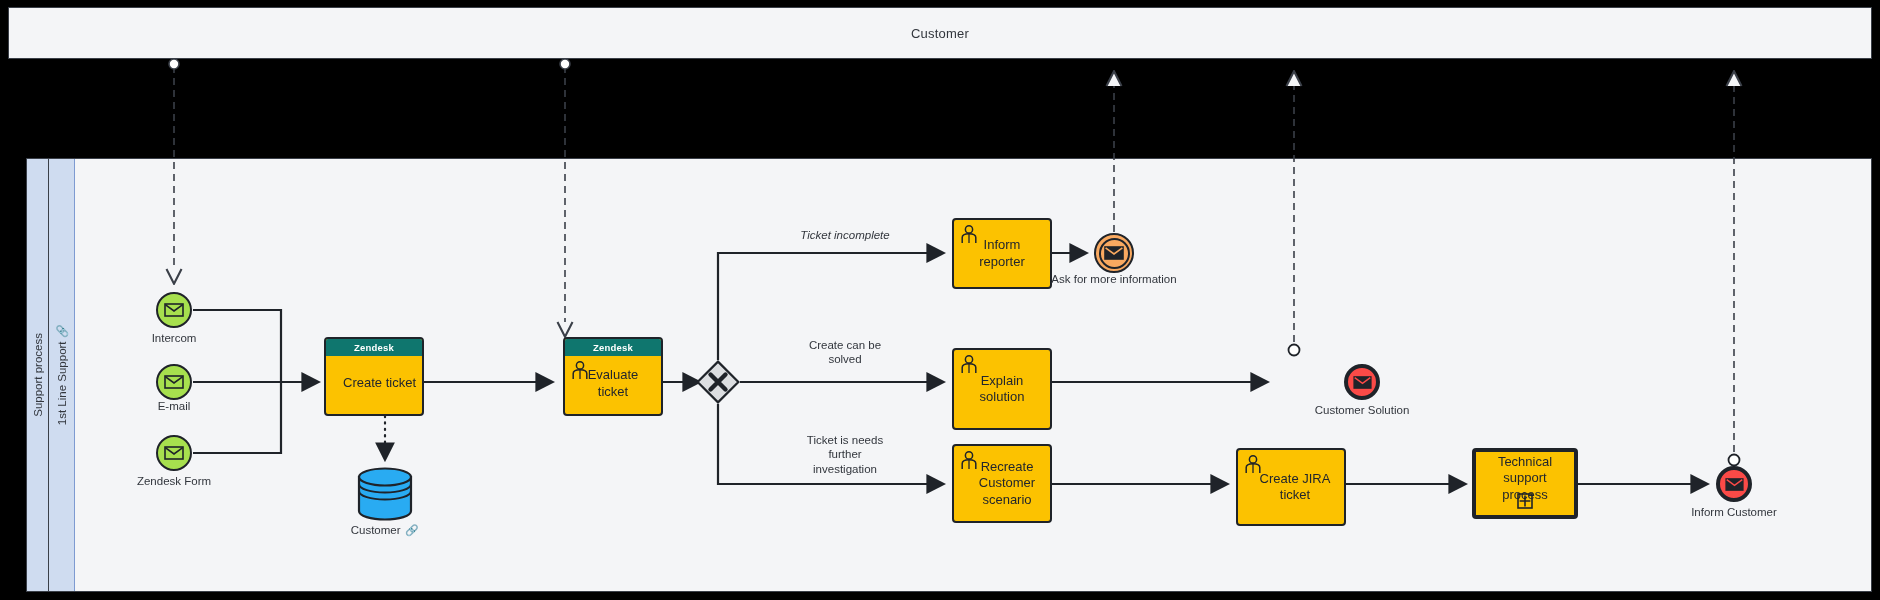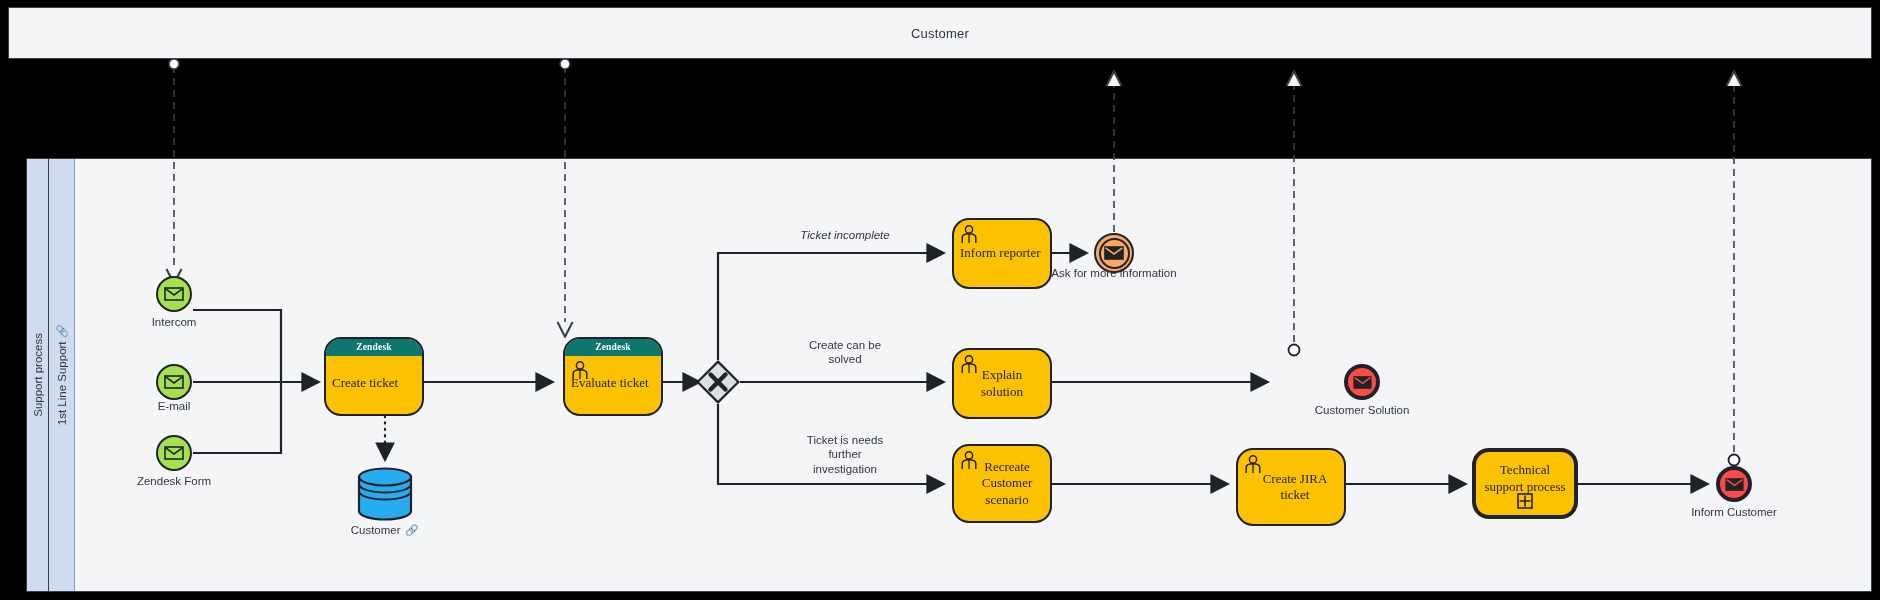--- a/index.html
+++ b/index.html
@@ -97,27 +97,26 @@
   .env { display: block; }
   .evt-caption {
     position: absolute; left: 50%; transform: translateX(-50%);
     white-space: nowrap; text-align: center;
     font-size: 11.5px; color: #32363d; line-height: 1.2;
   }
   
   .task {
     background: #fcc200;
     border: 2.3px solid #1f2329;
-    border-radius: 17px;
-    display: flex; align-items: center; justify-content: flex-start;
+    border-radius: 4px;
+    display: flex; align-items: center; justify-content: flex-end;
     text-align: center;
     font-size: 13px; color: #22262c; line-height: 1.25;
     overflow: hidden;
     position: absolute;
-    font-family: Liberation Serif, serif;
   }
   .task.call { border-width: 4.2px; }
   .task-band {
     position: absolute; left: 0; top: 0; width: 100%; height: 17px;
     background: #0f766e;
     color: #ffffff; font-size: 9.5px; font-weight: bold;
     display: flex; align-items: center; justify-content: center;
     letter-spacing: .2px;
   }
   .task-label { position: relative; z-index: 2; padding: 0 6px; }
@@ -227,21 +226,21 @@
       <path d="M1345,484 L1466,484" marker-end="url(#arrow)"></path>
 
       <path d="M1576,484 L1708,484" marker-end="url(#arrow)"></path>
     </g>
 
     <g stroke="#1f2329" stroke-width="2.2" fill="none" stroke-dasharray="1.2,5.2" stroke-linecap="round">
       <path d="M385,416 L385,460" marker-end="url(#dotarrow)"></path>
     </g>
   </svg>
 
-  <div class="node" style="left:156px; top:276px;">
+  <div class="node" style="left:156px; top:292px;">
     <div class="evt evt-start">
       <svg class="env" width="20" height="14" viewBox="0 0 20 14">
         <rect x="1" y="1" width="18" height="12" fill="none" stroke="#1f2329" stroke-width="1.6"></rect>
         <path d="M1.6,1.8 L10,8 L18.4,1.8" fill="none" stroke="#1f2329" stroke-width="1.6"></path>
       </svg>
     </div>
     <div class="evt-caption" style="top:40px;">Intercom</div>
   </div>
 
   <div class="node" style="left:156px; top:364px;">
@@ -317,24 +316,24 @@
 
   <div class="node" style="left:1094px; top:233px;">
     <div class="evt-inter-outer">
       <div class="evt-inter-inner">
         <svg class="env" width="20" height="14" viewBox="0 0 20 14">
           <rect x="1" y="1" width="18" height="12" fill="#1f2329" stroke="#1f2329" stroke-width="1.6"></rect>
           <path d="M1.6,1.8 L10,8 L18.4,1.8" fill="none" stroke="#f9a960" stroke-width="1.6"></path>
         </svg>
       </div>
     </div>
-    <div class="evt-caption" style="top:34px;">Ask for more information</div>
-  </div>
-
-  <div class="task" style="left:952px; top:348px; width:100px; height:71px;">
+    <div class="evt-caption" style="top:40px;">Ask for more information</div>
+  </div>
+
+  <div class="task" style="left:952px; top:348px; width:100px; height:82px;">
     <svg class="user-marker" width="20" height="20" viewBox="0 0 20 20">
       <circle cx="10" cy="5.4" r="3.6" fill="none" stroke="#1f2329" stroke-width="1.5"></circle>
       <path d="M3.2,19 L3.2,13.6 C3.2,11.2 6.2,9.8 10,9.8 C13.8,9.8 16.8,11.2 16.8,13.6 L16.8,19" fill="none" stroke="#1f2329" stroke-width="1.5"></path>
       <path d="M10,9.8 L10,19" fill="none" stroke="#1f2329" stroke-width="1.3"></path>
     </svg>
     <div class="task-label">Explain solution</div>
   </div>
 
   <div class="node" style="left:1344px; top:364px;">
     <div class="evt evt-end">

